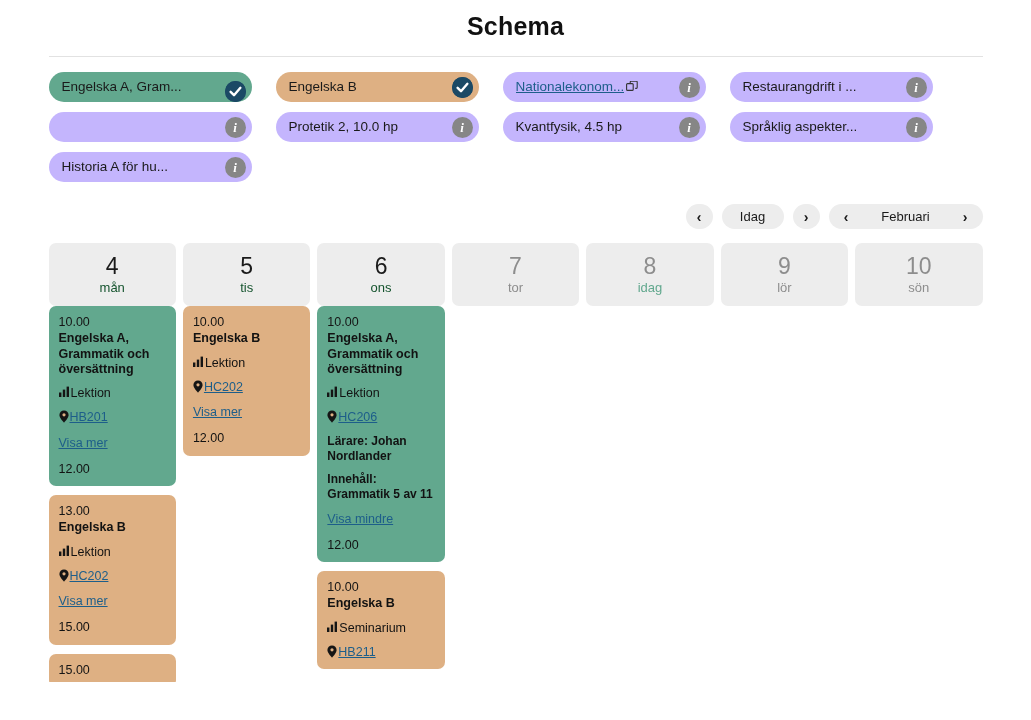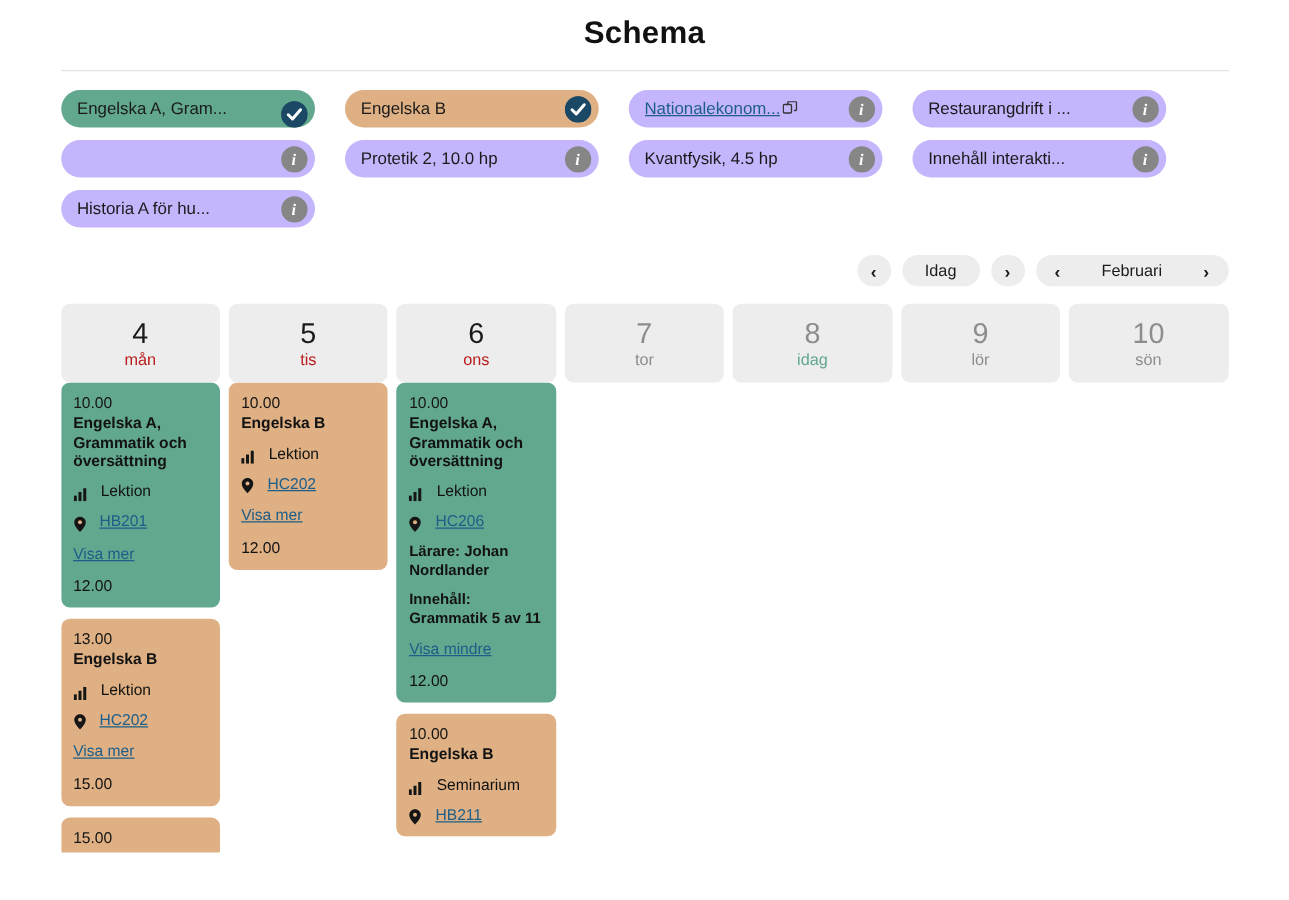--- a/index.html
+++ b/index.html
@@ -118,21 +118,21 @@
     grid-template-columns:repeat(7,1fr);
     gap:7px;
   }
   .daycell{
     background:#ededed;border-radius:7px;
     height:63px;
     display:flex;flex-direction:column;align-items:center;justify-content:center;
     cursor:pointer;
   }
   .daynum{font-size:23px;font-weight:500;line-height:1.1;color:#1a1a1a;}
-  .dayname{font-size:13px;color:#b91c1c;margin-top:1px;}
+  .dayname{font-size:13px;color:#14532d;margin-top:1px;}
   .daycell.muted .daynum{color:#8d8d8d;}
   .daycell.muted .dayname{color:#8d8d8d;}
   .daycell.today .dayname{color:#62a88e;}
   .daycell.today .daynum{color:#8d8d8d;}
 
   
   .gridwrap{
     width:934px;margin:0 auto;
     padding-top:0;
     display:grid;
@@ -147,21 +147,21 @@
     border-radius:7px;
     padding:8px 10px 9px 10px;
     font-size:12.5px;
     line-height:1.3;
     color:#121212;
   }
   .event.green{background:#62a88e;}
   .event.orange{background:#deb083;}
   .ev-time{font-size:12.5px;color:#151515;}
   .ev-title{font-weight:bold;font-size:12.5px;line-height:1.22;margin-top:1px;}
-  .ev-line{display:flex;align-items:flex-end;gap:11px;margin-top:8px;}
+  .ev-line{display:flex;align-items:flex-start;gap:1px;margin-top:8px;}
   .ev-line .txt{font-size:12.5px;}
   .ev-link{
     color:#1d5e8a;text-decoration:underline;font-size:12.5px;cursor:pointer;
   }
   .ev-detail{margin-top:8px;font-size:12px;line-height:1.25;font-weight:bold;}
   .ev-toggle{display:block;margin-top:9px;}
   .ev-end{margin-top:10px;font-size:12.5px;}
   .ico{flex:0 0 auto;display:inline-flex;align-items:center;margin-top:1px;}
 </style>
 </head>
@@ -220,21 +220,21 @@
           <span class="badge-i">i</span>
         </span>
       </div>
       <div class="chip">
         <span class="chip-label">Kvantfysik, 4.5 hp</span>
         <span class="badge info">
           <span class="badge-i">i</span>
         </span>
       </div>
       <div class="chip">
-        <span class="chip-label">Innehåll interakti...</span>
+        <span class="chip-label">Språklig aspekter...</span>
         <span class="badge info">
           <span class="badge-i">i</span>
         </span>
       </div>
       <div class="chip">
         <span class="chip-label">Historia A för hu...</span>
         <span class="badge info">
           <span class="badge-i">i</span>
         </span>
       </div>

